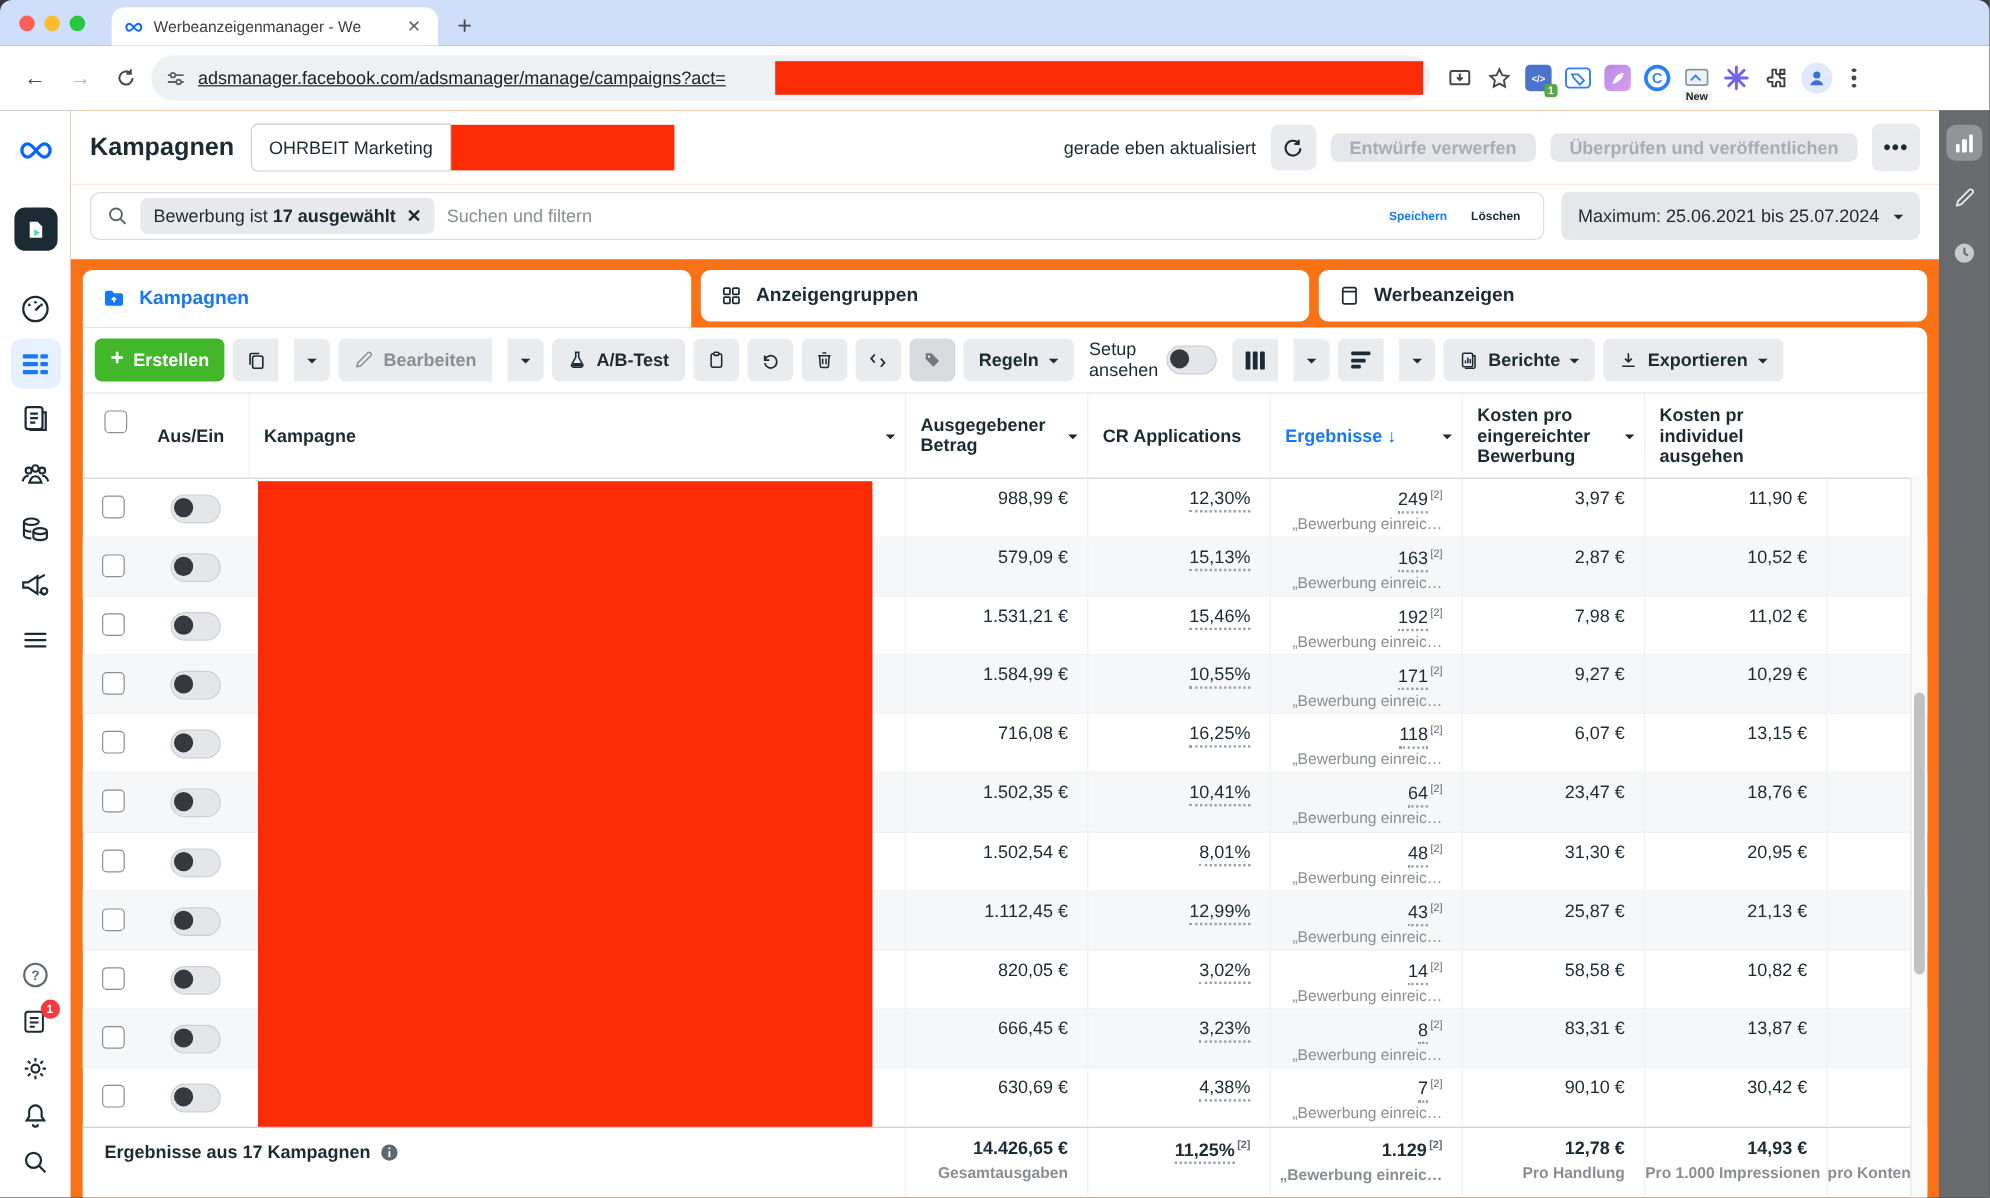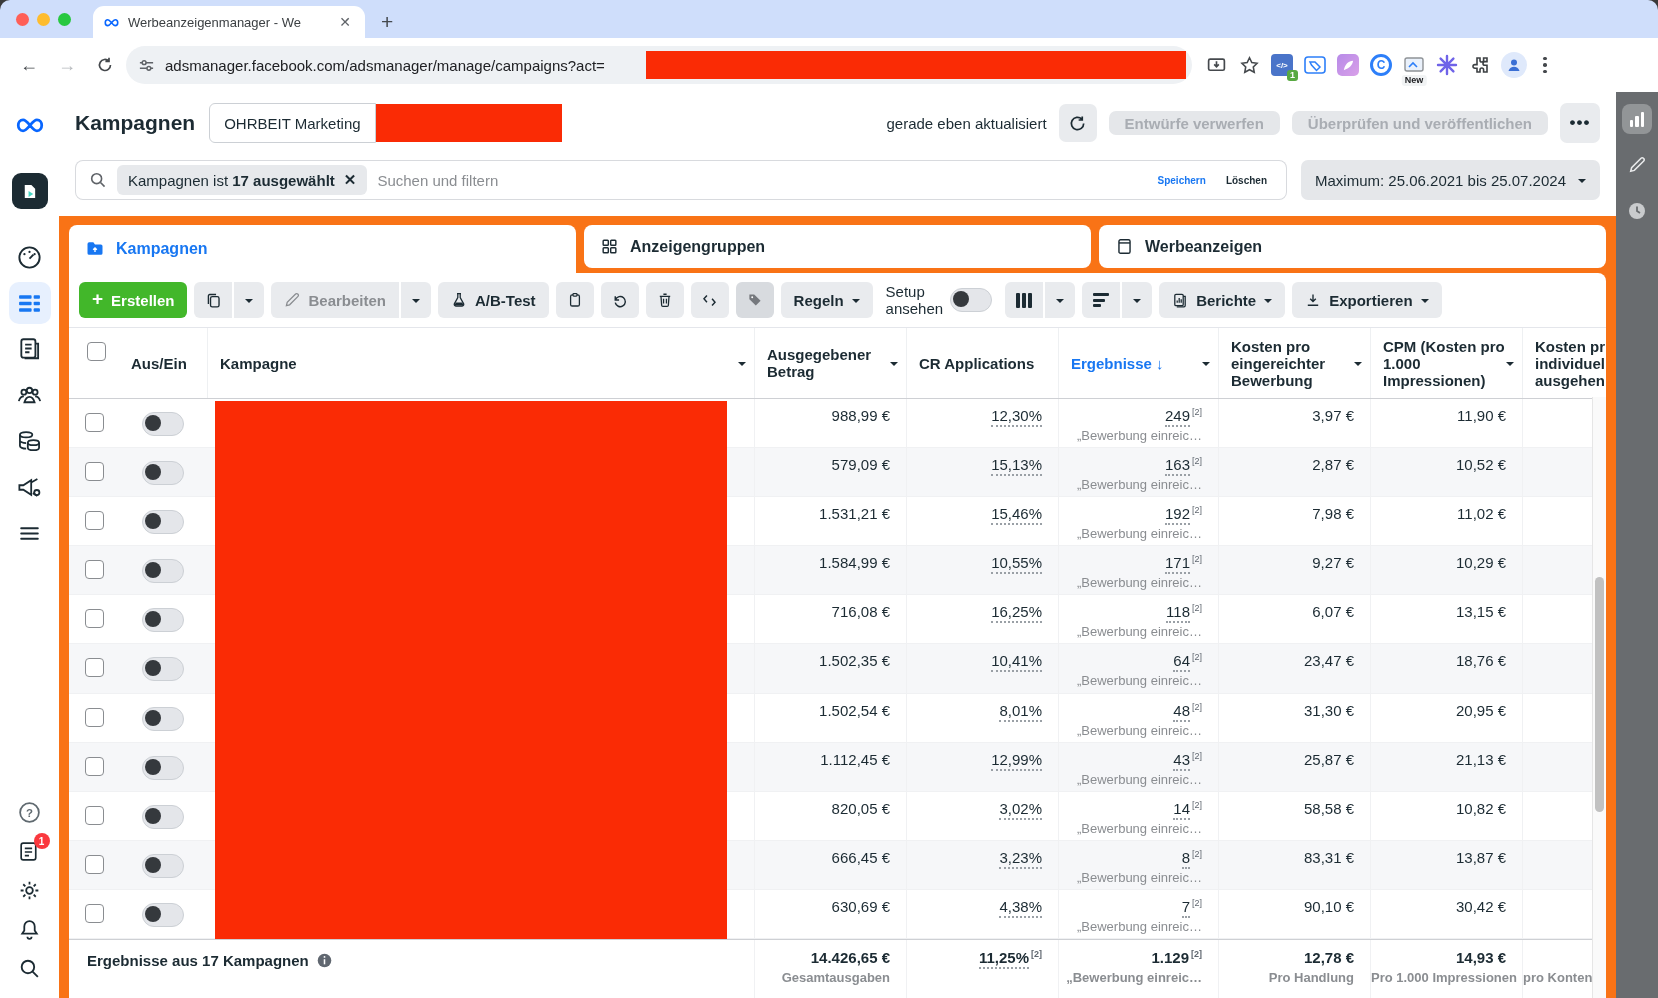--- a/index.html
+++ b/index.html
@@ -13,21 +13,21 @@
   .dot{width:13px;height:13px;border-radius:50%;}
   .dot.r{background:#ff5f57}.dot.y{background:#febc2e}.dot.g{background:#28c840}
   .tab{width:252px;height:32px;background:#fff;border-radius:11px 11px 0 0;display:flex;align-items:center;padding:0 10px;gap:8px;font-size:13px;color:#3c4043;}
   .tab-title{flex:1;white-space:nowrap;overflow:hidden;}
   .tab-x{font-size:14px;color:#5f6368;padding:0 4px;}
   .newtab{font-size:21px;color:#454a4f;margin:0 0 4px 16px;}
   .btoolbar{height:54px;background:#fff;display:flex;align-items:center;padding:0 12px;gap:4px;flex:none;}
   .navbtn{width:34px;height:34px;display:flex;align-items:center;justify-content:center;font-size:18px;color:#45494d;flex:none;}
   .navbtn.dis{color:#b6b9bd;}
   .urlbar{width:1048px;height:38px;background:#eef1f4;border-radius:19px;display:flex;align-items:center;padding:0 6px 0 12px;gap:10px;position:relative;flex:none;}
-  .url{font-size:15px;color:#202124;white-space:nowrap;}
+  .url{font-size:15px;color:#202124;white-space:nowrap;text-decoration:underline;}
   .url-redact{position:absolute;left:520px;right:6px;top:5px;bottom:5px;}
   .bicons{display:flex;align-items:center;gap:9px;margin-left:8px;}
   .bico{width:24px;height:24px;display:flex;align-items:center;justify-content:center;position:relative;flex:none;}
   .ext-code{width:22px;height:22px;border-radius:4px;background:#4a74c9;color:#fff;font-size:8px;font-weight:bold;display:flex;align-items:center;justify-content:center;}
   .ext-badge{position:absolute;right:-4px;bottom:-4px;background:#58a942;color:#fff;font-size:9px;font-weight:bold;border-radius:3px;padding:1px 3px;line-height:1;}
   .ext-c{width:22px;height:22px;border-radius:50%;border:3px solid #2d7ff9;color:#2d7ff9;font-weight:bold;font-size:12px;display:flex;align-items:center;justify-content:center;box-sizing:border-box;}
   .ext-feather{width:22px;height:22px;border-radius:5px;background:linear-gradient(135deg,#b78ae8,#d9a0e8);display:flex;align-items:center;justify-content:center;}
   .new-pill{position:absolute;bottom:-9px;left:50%;transform:translateX(-50%);background:#f1f3f4;border-radius:3px;font-size:9px;font-weight:bold;color:#202124;padding:0 3px;line-height:11px;}
   .avatar{width:26px;height:26px;border-radius:50%;background:#dfe9fb;display:flex;align-items:center;justify-content:center;}
   .kebab{display:flex;flex-direction:column;gap:3px;align-items:center;width:18px;}
@@ -79,21 +79,21 @@
   .tabsrow{height:48px;display:flex;gap:8px;padding:9px 10px 0;flex:none;}
   .tabcard{flex:1;background:#fff;border-radius:8px;display:flex;align-items:center;gap:11px;padding:0 16px;font-size:16px;font-weight:bold;margin-bottom:5px;min-width:0;}
   .tabcard.active{border-radius:8px 8px 0 0;margin-bottom:0;color:#1877f2;}
 
   
   .sheet{flex:1;background:#fff;margin:0 10px;border-radius:0 8px 0 0;display:flex;flex-direction:column;min-height:0;position:relative;}
   .tooltray{height:54px;display:flex;align-items:center;gap:7px;padding:0 10px;flex:none;}
   .tbtn{height:36px;background:#e9ebee;border-radius:6px;display:flex;align-items:center;justify-content:center;gap:8px;padding:0 13px;font-size:15px;font-weight:bold;white-space:nowrap;flex:none;}
   .tbtn.icon-only{width:38px;padding:0;}
   .tbtn.pressed{background:#d8dbdf;}
-  .split{display:flex;gap:2px;flex:none;}
+  .split{display:flex;gap:13px;flex:none;}
   .split .tbtn.l{border-radius:6px 0 0 6px;}
   .split .tbtn.r{border-radius:0 6px 6px 0;width:30px;padding:0;}
   .create{background:#42b72a;color:#fff;}
   .create .plus{font-size:19px;font-weight:bold;margin-top:-2px;}
   .muted{color:#8a8d91;}
   .setup-label{font-size:15px;line-height:17px;text-align:left;margin-left:6px;white-space:nowrap;}
   .toggle{width:40px;height:22px;border-radius:12px;background:#e4e6ea;border:1px solid #ccd0d5;position:relative;flex:none;display:inline-block;}
   .toggle .knob{position:absolute;left:2px;top:2px;width:16px;height:16px;border-radius:50%;background:#35393d;}
   .colbars{display:flex;gap:2.5px;}
   .colbars i{width:3.5px;height:15px;background:#1c2b33;border-radius:1px;}
@@ -382,21 +382,21 @@
 
       <div class="filterrow">
         <div class="searchbar">
           <svg width="18" height="18" viewBox="0 0 20 20">
               <g fill="none" stroke="#5f6368" stroke-width="1.8">
                 <circle cx="8.5" cy="8.5" r="5.5"></circle>
                 <path d="M12.8 12.8l4.5 4.5"></path>
               </g>
             </svg>
           <div class="chip">
-            <span><span>Kampagnen ist</span> <b>17 ausgewählt</b></span>
+            <span><span>Bewerbung ist</span> <b>17 ausgewählt</b></span>
             <span class="chip-x">✕</span>
           </div>
           <span class="ph">Suchen und filtern</span>
           <div class="savedel">
             <span class="save">Speichern</span>
             <span class="del">Löschen</span>
           </div>
         </div>
         <div class="datebox">
           <span>Maximum: 25.06.2021 bis 25.07.2024</span>
@@ -580,24 +580,20 @@
               </div>
             <div class="th">
                 <span class="lbl">CR Applications</span>
               </div>
             <div class="th sorted">
                 <span class="lbl"><span>Ergebnisse</span> <span>↓</span></span>
                 <span class="caret"></span>
               </div>
             <div class="th">
                 <span class="lbl">Kosten pro eingereichter Bewerbung</span>
-                <span class="caret"></span>
-              </div>
-            <div class="th">
-                <span class="lbl">CPM (Kosten pro 1.000 Impressionen)</span>
                 <span class="caret"></span>
               </div>
             <div class="th">
                 <span class="lbl">Kosten pr individuel ausgehen</span>
               </div>
           </div>
 
           <div class="tbody">
             <div class="trow">
     <div class="cell c-check">

